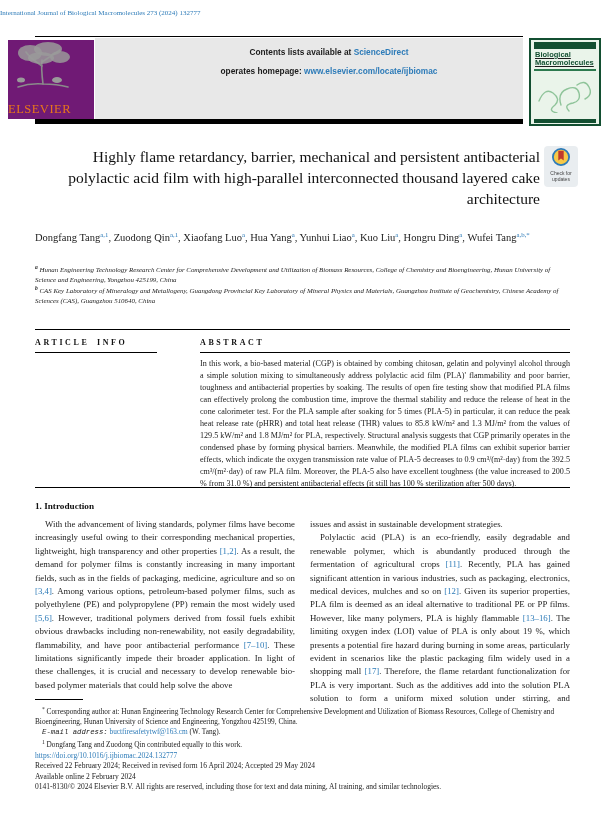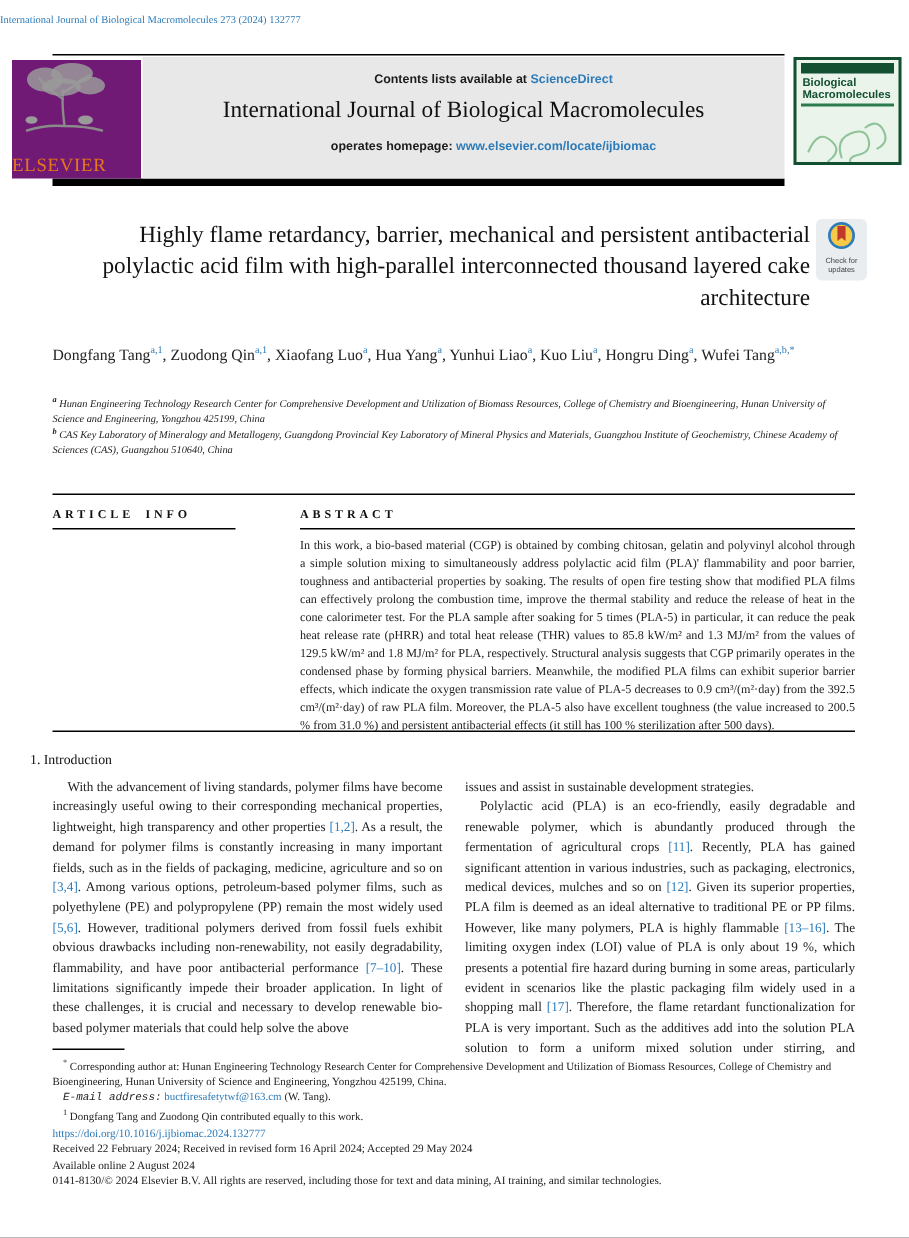--- a/index.html
+++ b/index.html
@@ -20,22 +20,22 @@
   
   .gray-box { position:absolute; left:95px; top:38px; width:428px; height:81px;
     background:#e8e8e8; text-align:center; }
   .contents-line { margin-top:9px; font-size:8.3px; font-weight:bold; }
   .journal-title { margin-top:8px; font-size:15.5px; color:#111; }
   .homepage-line { margin-top:9px; font-size:8.3px; font-weight:bold; }
   .elsevier { position:absolute; left:8px; top:40px; width:86px; height:79px;
     background:#701a75; text-align:left; }
   .elsevier-word { font-size:12.5px; color:#e8761a; letter-spacing:0.5px;
     margin-top:-2px; font-weight:500; }
-  .cover { position:absolute; left:529px; top:38px; width:72px; height:72px;
-    background:#eaf4ea; border:2px solid #134f31; overflow:hidden; }
+  .cover { position:absolute; left:529px; top:38px; width:72px; height:88px;
+    background:#eaf4ea; border:2px solid #134f31; overflow:hidden;text-decoration:underline; }
   .cover-band { height:7px; background:#134f31; margin:2px 3px 0 3px; }
   .cover-title { font-family:"Liberation Sans","DejaVu Sans",sans-serif;
     font-weight:bold; color:#134f31; font-size:7.5px; line-height:8px;
     text-align:left; padding:2px 3px 0 4px; }
   .cover-line { height:2px; background:#2c7a4e; margin:2px 3px 0 3px; }
 
   
   .art-title { position:absolute; left:35px; top:146px; width:505px;
     font-size:15.5px; line-height:21px; color:#111;text-align:right; }
   .badge { position:absolute; left:544px; top:146px; width:34px; height:41px;
@@ -52,22 +52,22 @@
   
   .block-header { position:absolute; font-size:8px; font-weight:bold;
     letter-spacing:2.6px; word-spacing:3px; color:#111; }
   .keywords { position:absolute; left:35px; top:361px; width:150px;
     font-size:7.2px; line-height:10px; color:#222; }
   .kw-label { font-style:italic; }
   .abstract { position:absolute; left:200px; top:358px; width:370px;
     font-size:8.1px; line-height:12px; text-align:justify; color:#222; }
 
   
-  .section-heading { position:absolute; left:20px; top:501px;
-    font-size:9.2px; font-weight:normal; color:#111; }
+  .section-heading { position:absolute; left:35px; top:501px;
+    font-size:9.2px; font-weight:bold; color:#111; }
   .columns { position:absolute; left:35px; top:518px; width:535px; height:188px;
     display:flex; gap:15px; overflow:hidden; }
   .col { width:260px; font-size:8.8px; line-height:13.4px; text-align:justify; color:#222; }
   .col p.indent { text-indent:10px; }
   .cite { color:#2d7bb8; }
 
   
   .foot-divider { position:absolute; left:35px; top:699px; width:48px; height:1px; background:#000; }
   .footnotes { position:absolute; left:35px; top:704px; width:535px;
     font-size:7.3px; line-height:10px; color:#222; }
@@ -85,21 +85,20 @@
 
   <div class="cite-line">International Journal of Biological Macromolecules 273 (2024) 132777</div>
 
   <div class="rule" style="left:35px; top:36px; width:488px; height:1.4px;"></div>
   <div class="rule" style="left:35px; top:119px; width:488px; height:5px;"></div>
 
   <div class="gray-box">
     <div class="contents-line sans">
       <span>Contents lists available at </span><a class="blue linklike">ScienceDirect</a>
     </div>
-    <div class="journal-title">International Journal of Biological Macromolecules</div>
     <div class="homepage-line sans">
       <span>operates homepage: </span><a class="blue linklike">www.elsevier.com/locate/ijbiomac</a>
     </div>
   </div>
 
   <div class="elsevier">
     <svg width="70" height="60" viewBox="0 0 70 60">
       <g fill="none" stroke="#8a8a8a" stroke-width="1.6" stroke-linecap="round">
         <path d="M35 44 C34 36 33 28 34 20"></path>
         <path d="M34 26 C28 22 22 18 18 12"></path>
@@ -173,17 +172,17 @@
   <div class="foot-divider"></div>
   <div class="footnotes">
     <p><sup>*</sup><span> Corresponding author at: Hunan Engineering Technology Research Center for Comprehensive Development and Utilization of Biomass Resources, College of Chemistry and Bioengineering, Hunan University of Science and Engineering, Yongzhou 425199, China.</span></p>
     <p><span class="em-label">E-mail address:</span> <a class="blue linklike">buctfiresafetytwf@163.cm</a><span> (W. Tang).</span></p>
     <p><sup>1</sup><span> Dongfang Tang and Zuodong Qin contributed equally to this work.</span></p>
   </div>
 
   <div class="footer">
     <div><a class="blue linklike">https://doi.org/10.1016/j.ijbiomac.2024.132777</a></div>
     <div>Received 22 February 2024; Received in revised form 16 April 2024; Accepted 29 May 2024</div>
-    <div>Available online 2 August 2024</div>
+    <div>Available online 2 February 2024</div>
     <div>0141-8130/© 2024 Elsevier B.V. All rights are reserved, including those for text and data mining, AI training, and similar technologies.</div>
   </div>
 
 </div>
 
 </body></html>

